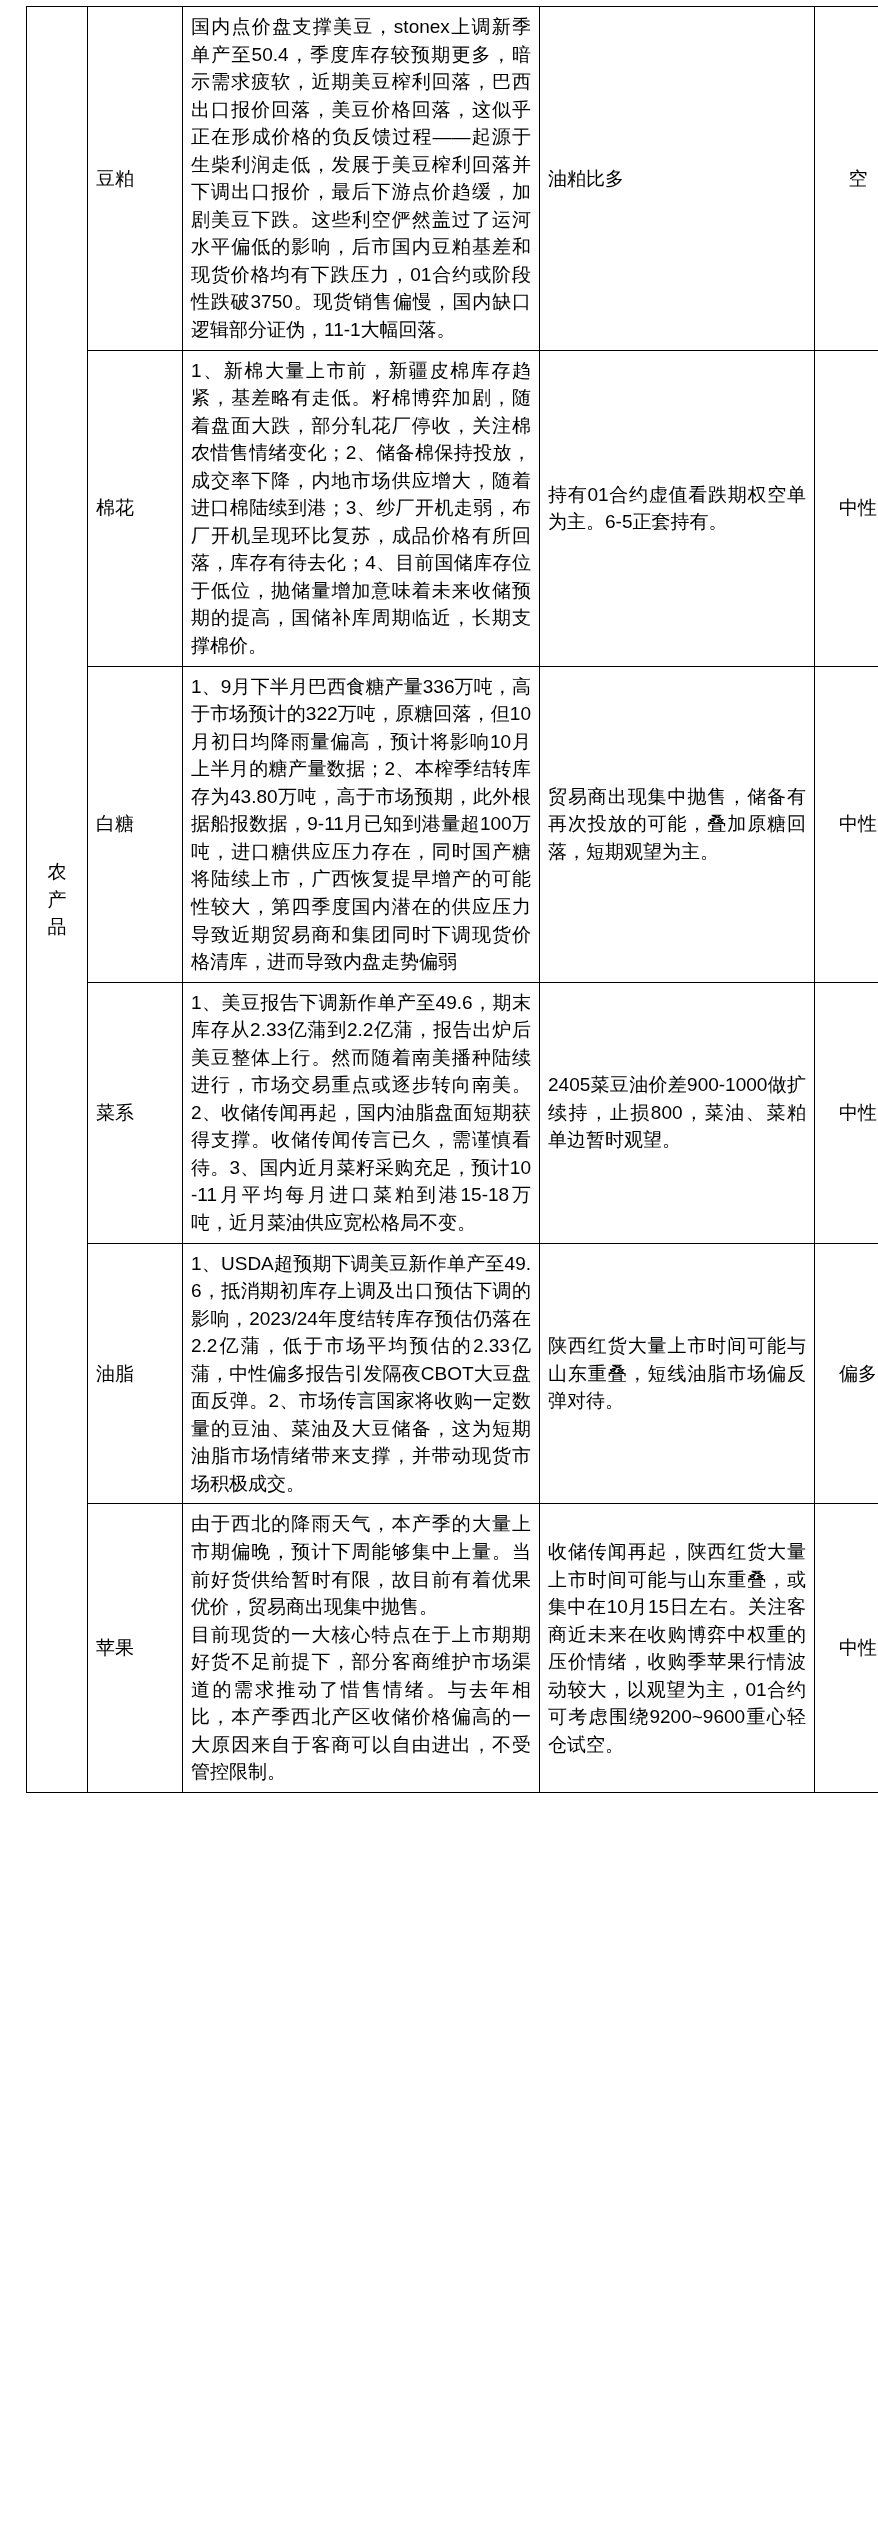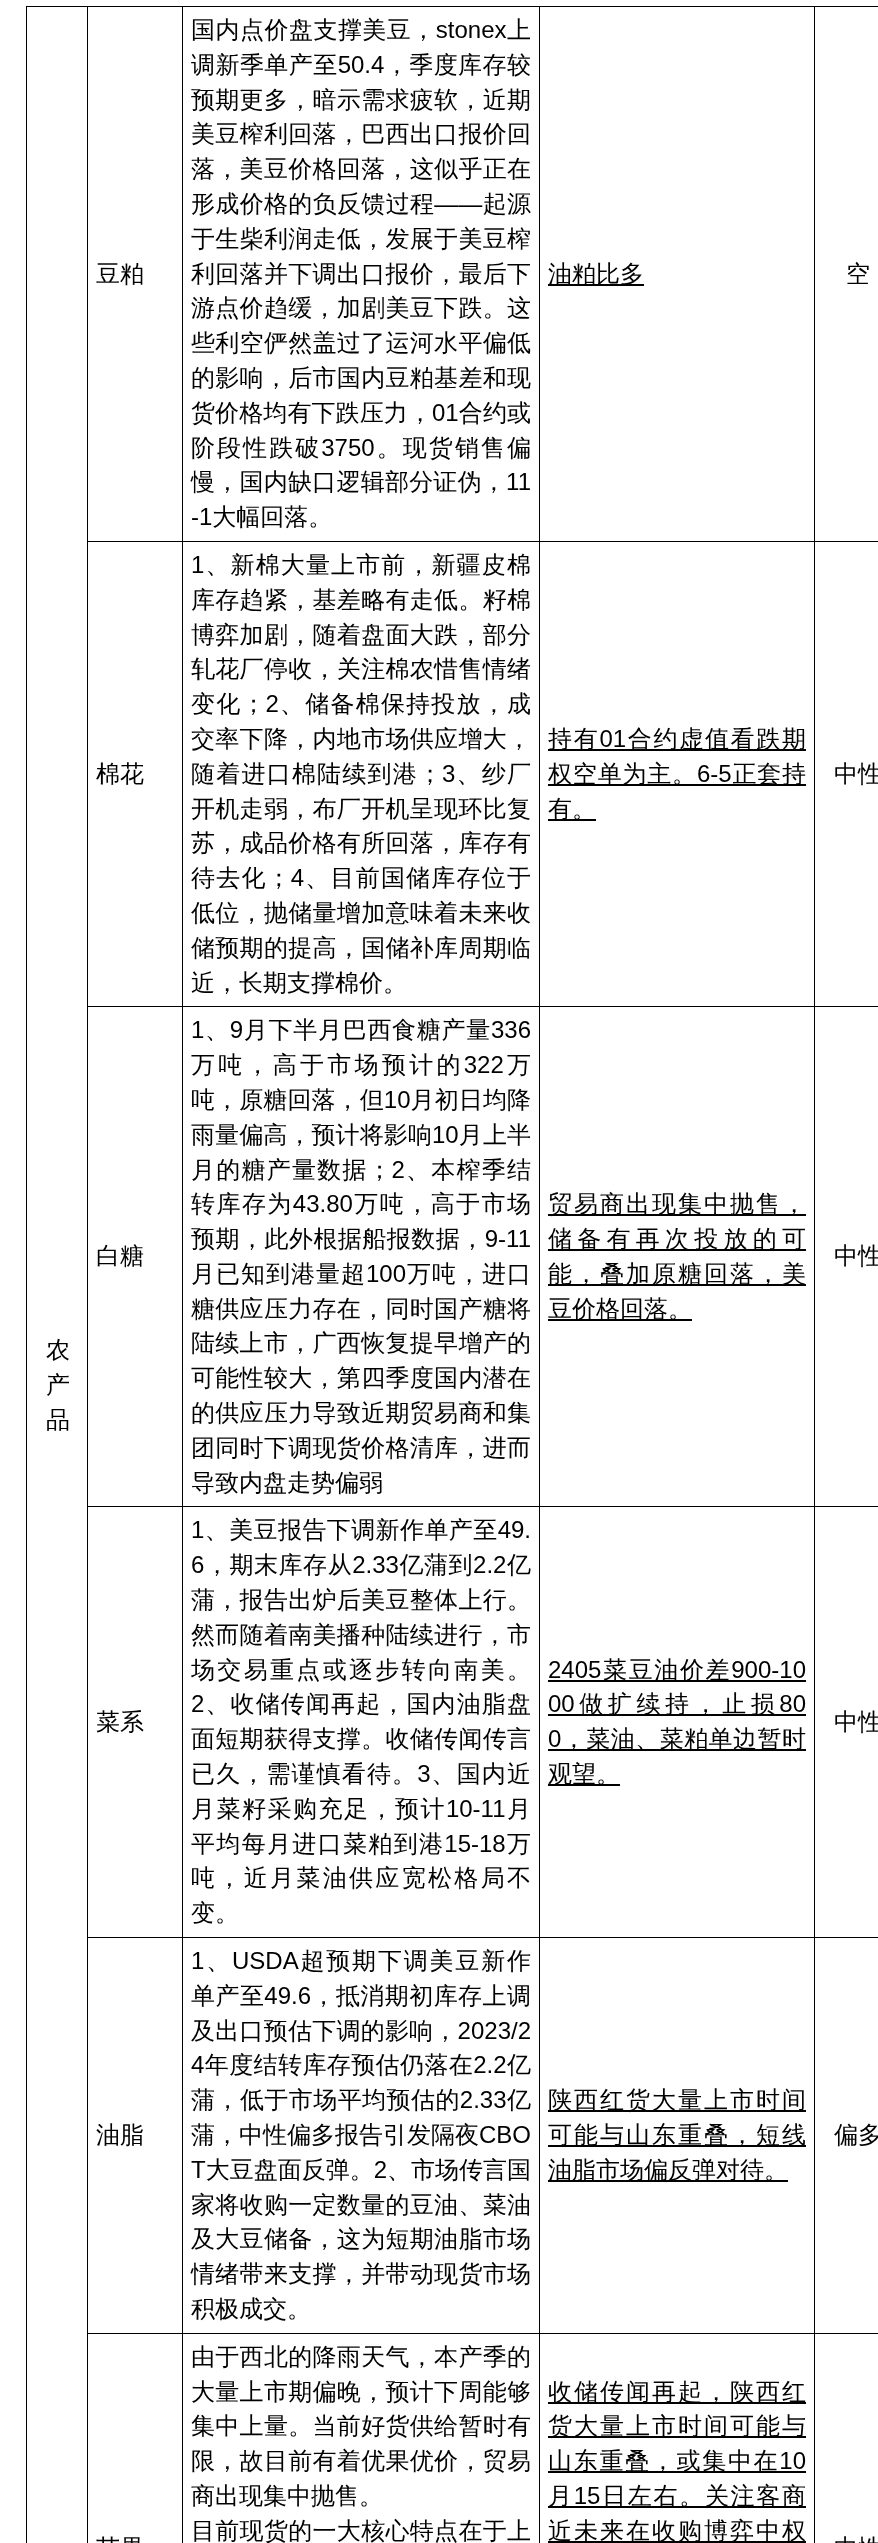--- a/index.html
+++ b/index.html
@@ -21,21 +21,21 @@
   table.matrix {
     border-collapse: collapse;
     width: 834px;
     table-layout: fixed;
     background: #ffffff;
   }
   table.matrix td {
     border: 1px solid #000000;
     vertical-align: middle;
     padding: 6px 8px;
-    font-size: 24px;
+    font-size: 19px;
     line-height: 1.45;
     word-break: break-all;
   }
   td.cat-cell {
     width: 44px;
     text-align: center;
     font-size: 19px;
     line-height: 1.25;
     padding: 2px 2px;
   }
@@ -53,21 +53,20 @@
   }
   td.detail-cell {
     width: 340px;
     text-align: justify;
     text-justify: inter-ideograph;
   }
   td.strategy-cell {
     width: 258px;
     text-align: justify;
     text-justify: inter-ideograph;
-    text-decoration: underline;
   }
   td.view-cell {
     width: 70px;
     text-align: center;
     font-size: 20px;
     padding: 4px 2px;
   }
 </style>
 </head>
 <body>
@@ -86,21 +85,21 @@
       </tr>
       <tr>
         <td class="name-cell">棉花</td>
         <td class="detail-cell">1、新棉大量上市前，新疆皮棉库存趋紧，基差略有走低。籽棉博弈加剧，随着盘面大跌，部分轧花厂停收，关注棉农惜售情绪变化；2、储备棉保持投放，成交率下降，内地市场供应增大，随着进口棉陆续到港；3、纱厂开机走弱，布厂开机呈现环比复苏，成品价格有所回落，库存有待去化；4、目前国储库存位于低位，抛储量增加意味着未来收储预期的提高，国储补库周期临近，长期支撑棉价。</td>
         <td class="strategy-cell">持有01合约虚值看跌期权空单为主。6-5正套持有。</td>
         <td class="view-cell">中性</td>
       </tr>
       <tr>
         <td class="name-cell">白糖</td>
         <td class="detail-cell">1、9月下半月巴西食糖产量336万吨，高于市场预计的322万吨，原糖回落，但10月初日均降雨量偏高，预计将影响10月上半月的糖产量数据；2、本榨季结转库存为43.80万吨，高于市场预期，此外根据船报数据，9-11月已知到港量超100万吨，进口糖供应压力存在，同时国产糖将陆续上市，广西恢复提早增产的可能性较大，第四季度国内潜在的供应压力导致近期贸易商和集团同时下调现货价格清库，进而导致内盘走势偏弱</td>
-        <td class="strategy-cell">贸易商出现集中抛售，储备有再次投放的可能，叠加原糖回落，美豆价格回落。</td>
+        <td class="strategy-cell">贸易商出现集中抛售，储备有再次投放的可能，叠加原糖回落，短期观望为主。</td>
         <td class="view-cell">中性</td>
       </tr>
       <tr>
         <td class="name-cell">菜系</td>
         <td class="detail-cell">1、美豆报告下调新作单产至49.6，期末库存从2.33亿蒲到2.2亿蒲，报告出炉后美豆整体上行。然而随着南美播种陆续进行，市场交易重点或逐步转向南美。2、收储传闻再起，国内油脂盘面短期获得支撑。收储传闻传言已久，需谨慎看待。3、国内近月菜籽采购充足，预计10-11月平均每月进口菜粕到港15-18万吨，近月菜油供应宽松格局不变。</td>
         <td class="strategy-cell">2405菜豆油价差900-1000做扩续持，止损800，菜油、菜粕单边暂时观望。</td>
         <td class="view-cell">中性</td>
       </tr>
       <tr>
         <td class="name-cell">油脂</td>

